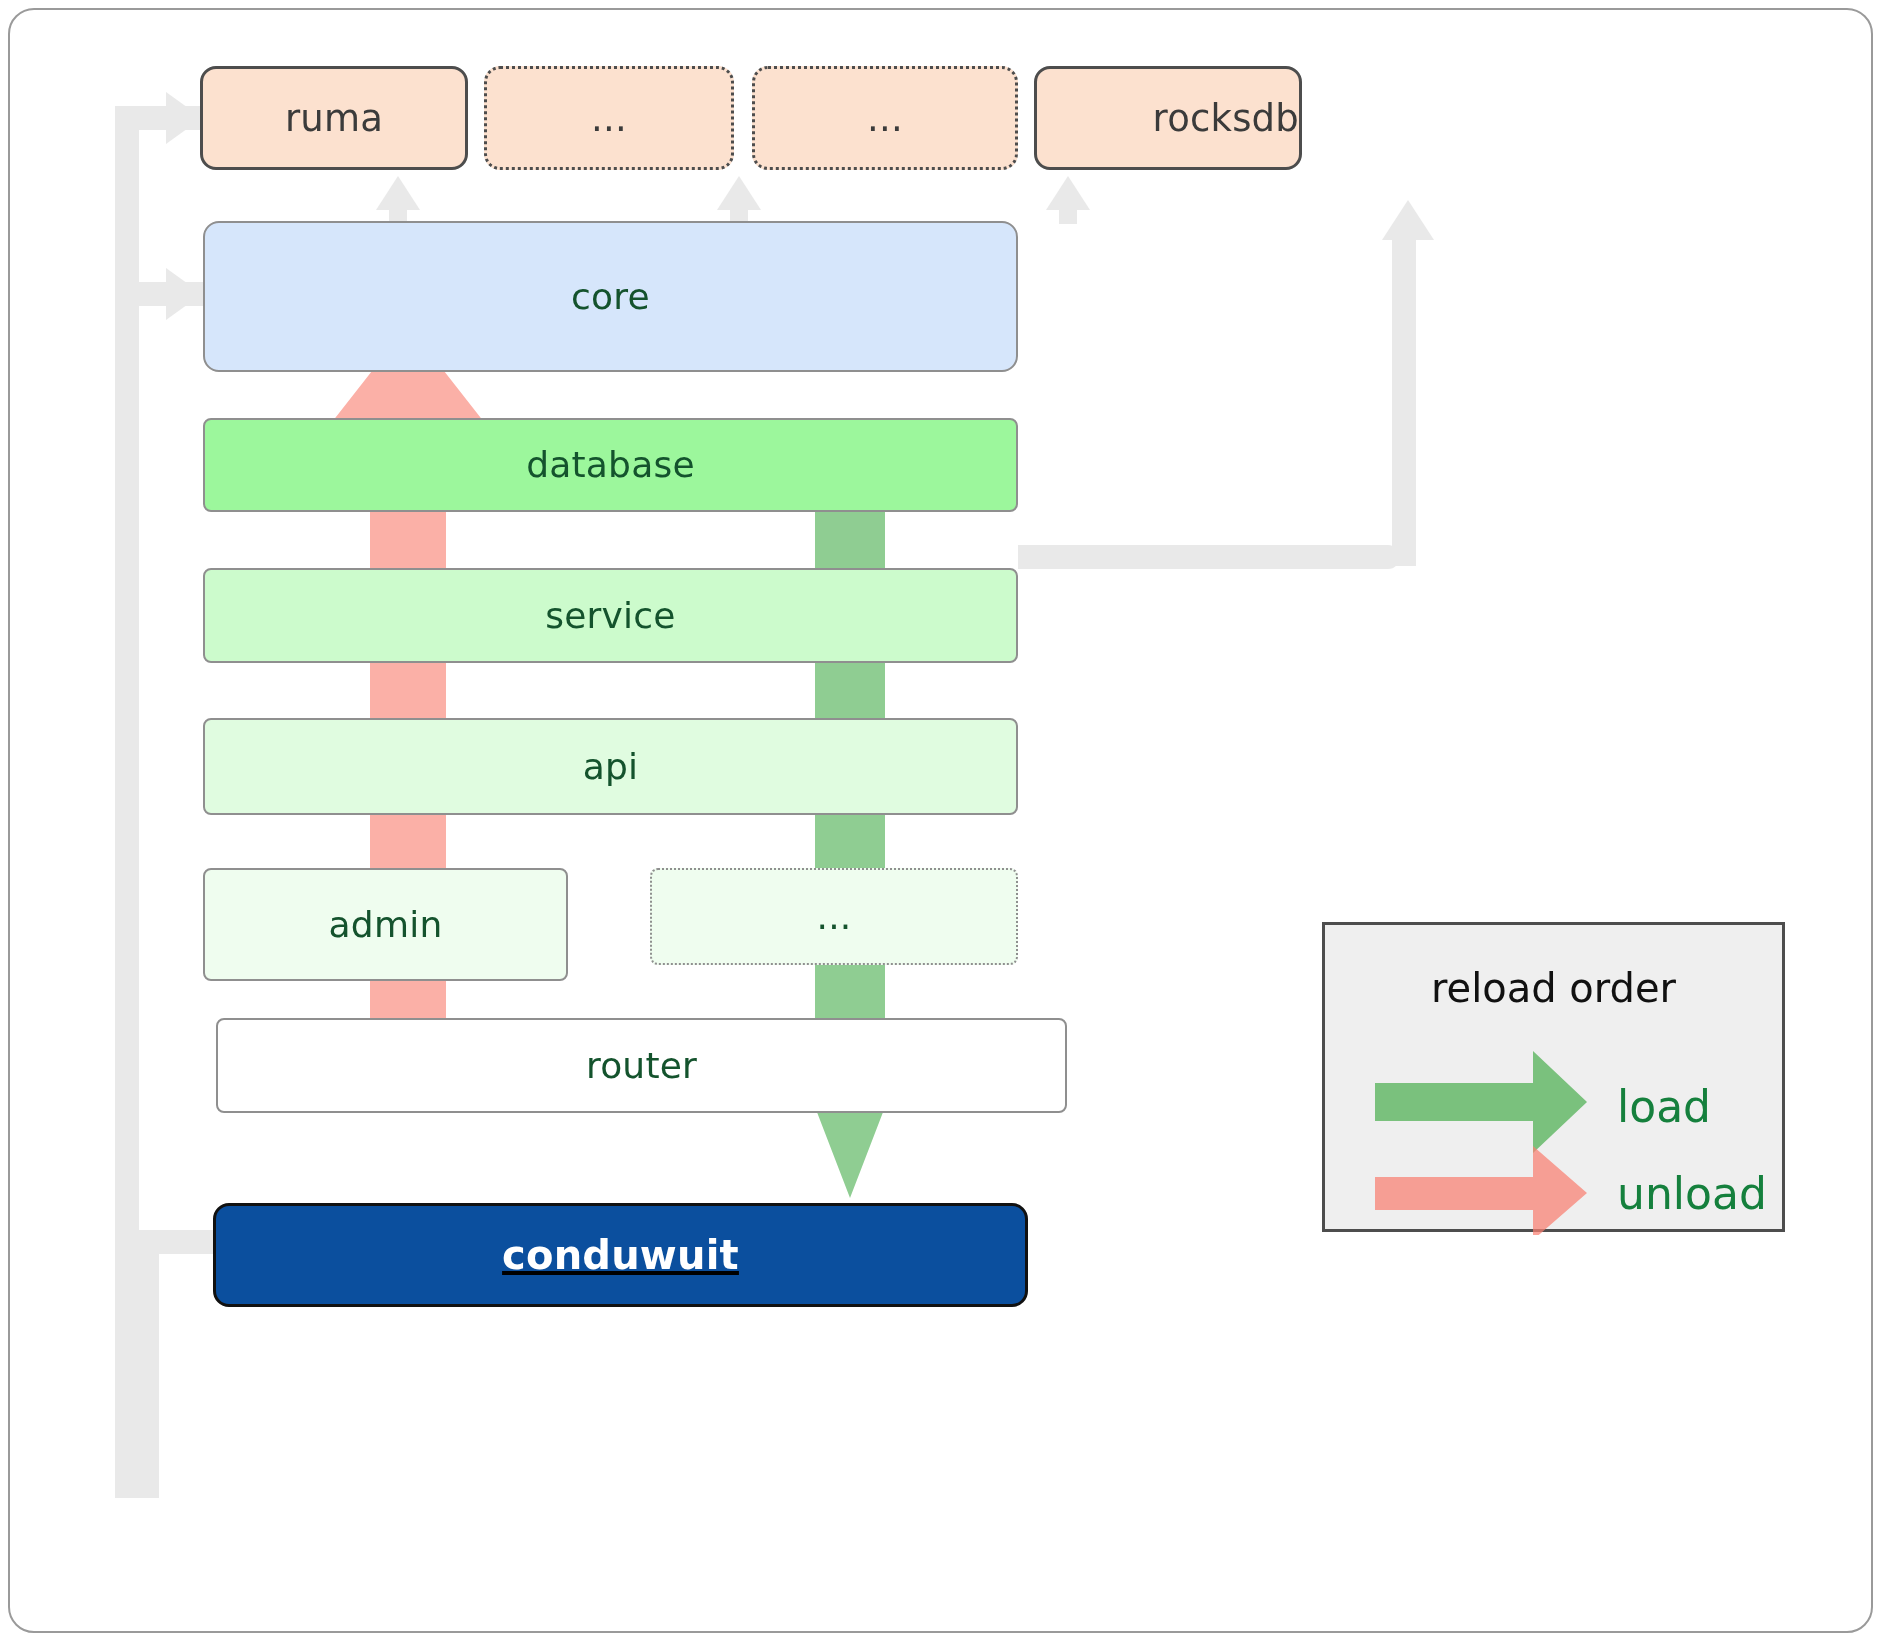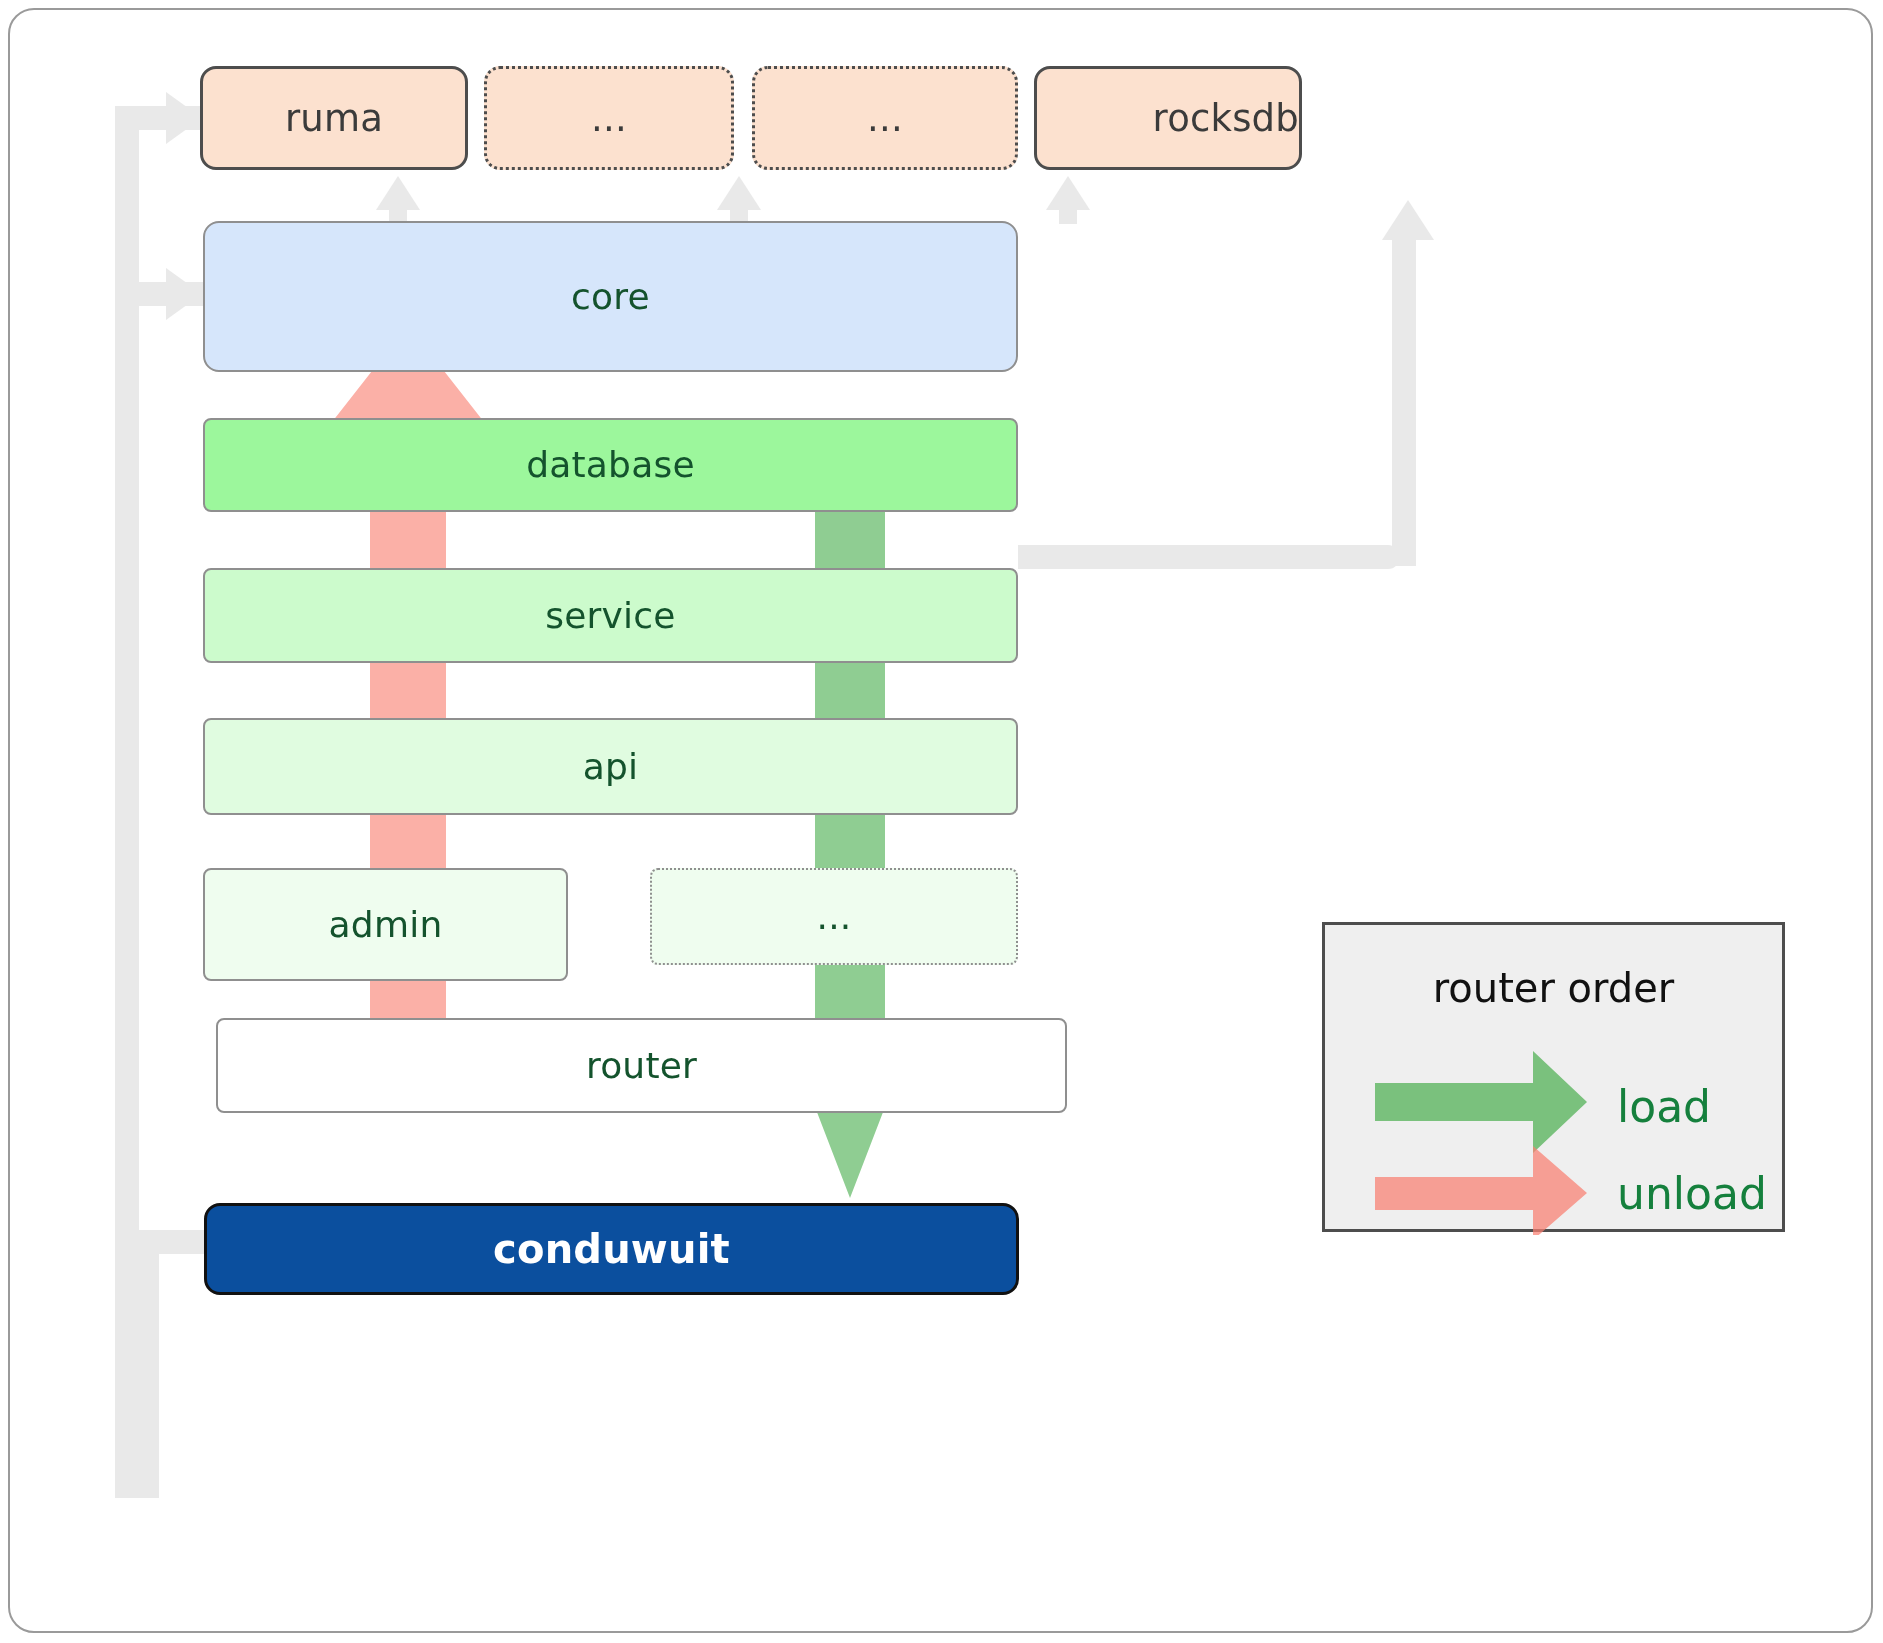--- a/index.html
+++ b/index.html
@@ -124,26 +124,26 @@
   </div>
 
   <div class="node lay g4 dotted" style="left:650px;top:868px;width:368px;height:97px;">
     <span class="lbl dots">...</span>
   </div>
 
   <div class="node lay g5" style="left:216px;top:1018px;width:851px;height:95px;">
     <span class="lbl">router</span>
   </div>
 
-  <div class="node brandbox" style="left:204px;top:1203px;width:815px;height:92px;">
+  <div class="node brandbox" style="left:213px;top:1203px;width:815px;height:104px;text-decoration:underline;">
     <span class="lbl">conduwuit</span>
   </div>
 
   <div class="legend" style="left:1322px;top:922px;width:463px;height:310px;">
-    <div class="legend-title" style="top:40px;left:0;">router order</div>
+    <div class="legend-title" style="top:40px;left:0;">reload order</div>
 
     <svg width="463" height="310" style="position:absolute;left:0;top:0;">
       <g opacity="0.72">
         <polygon points="50,158 50,196 208,196 208,228 262,177 208,126 208,158" fill="#4caf50"></polygon>
       </g>
       <g opacity="0.72">
         <polygon points="50,272 50,305 208,305 208,335 262,288 208,241 208,272" fill="#fa8072" transform="translate(0,-20)"></polygon>
       </g>
     </svg>
 

